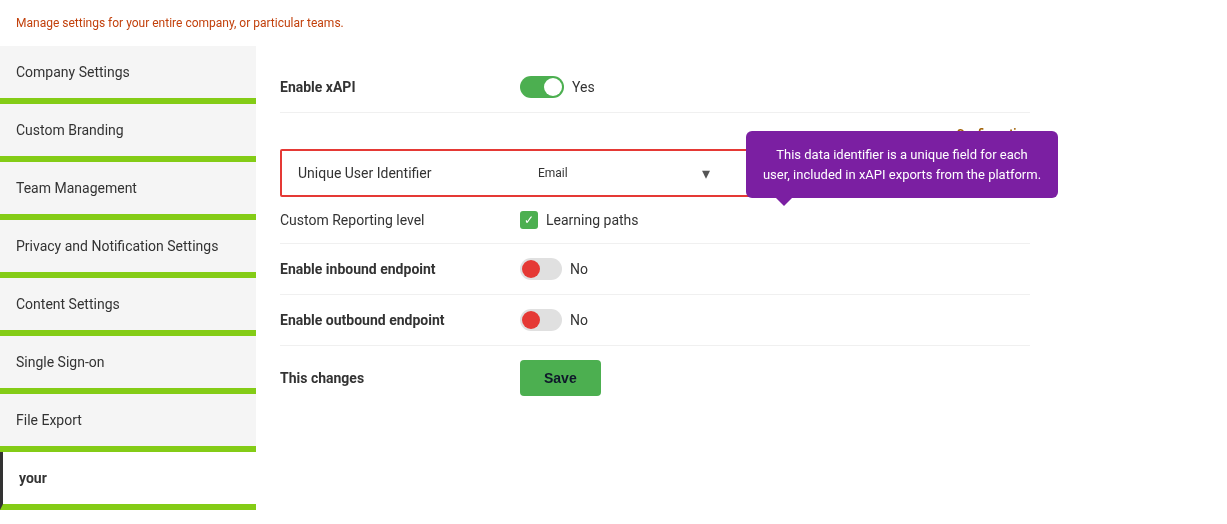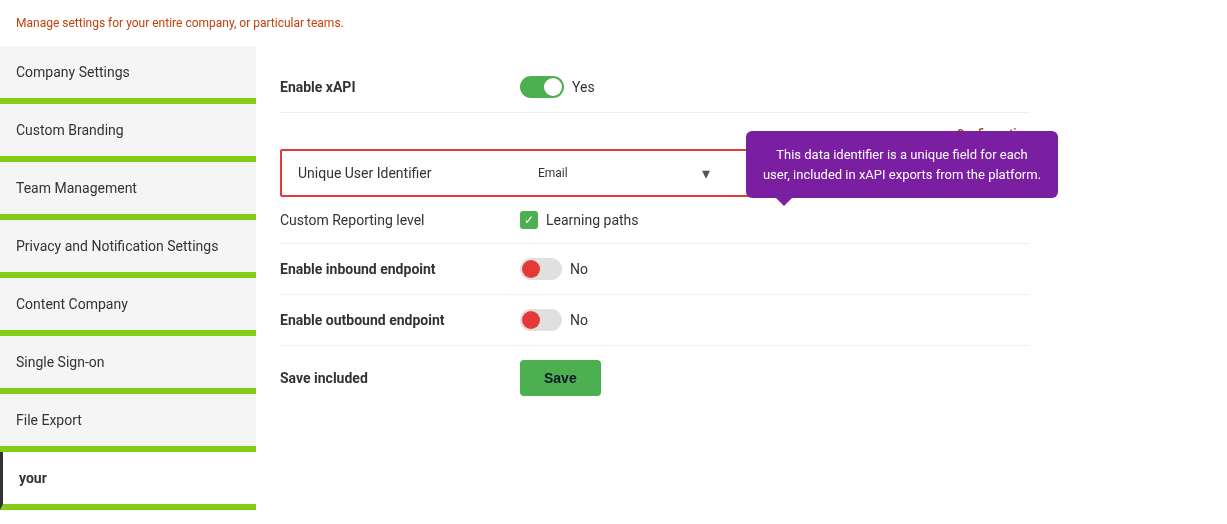--- a/index.html
+++ b/index.html
@@ -247,21 +247,21 @@
       <div class="sidebar-item">
         <span>Custom Branding</span>
       </div>
       <div class="sidebar-item">
         <span>Team Management</span>
       </div>
       <div class="sidebar-item">
         <span>Privacy and Notification Settings</span>
       </div>
       <div class="sidebar-item">
-        <span>Content Company</span>
+        <span>Content Settings</span>
       </div>
       <div class="sidebar-item">
         <span>Single Sign-on</span>
       </div>
       <div class="sidebar-item">
         <span>File Export</span>
       </div>
       <div class="sidebar-item active">
         <span>your</span>
       </div>
@@ -331,21 +331,21 @@
             <div class="toggle-container">
               <div class="toggle off" style="background:#e0e0e0;">
                 <div class="toggle-knob" style="left:2px;background:#e53935;width:18px;height:18px;border-radius:50%;top:2px;position:absolute;"></div>
               </div>
               <span class="toggle-label">No</span>
             </div>
           </div>
         </div>
 
         <div class="settings-row">
-          <div class="settings-label bold">Save included</div>
+          <div class="settings-label bold">This changes</div>
           <div class="settings-value">
             <button class="save-button">Save</button>
           </div>
         </div>
 
       </div>
     </div>
   </div>
 </div>
 

